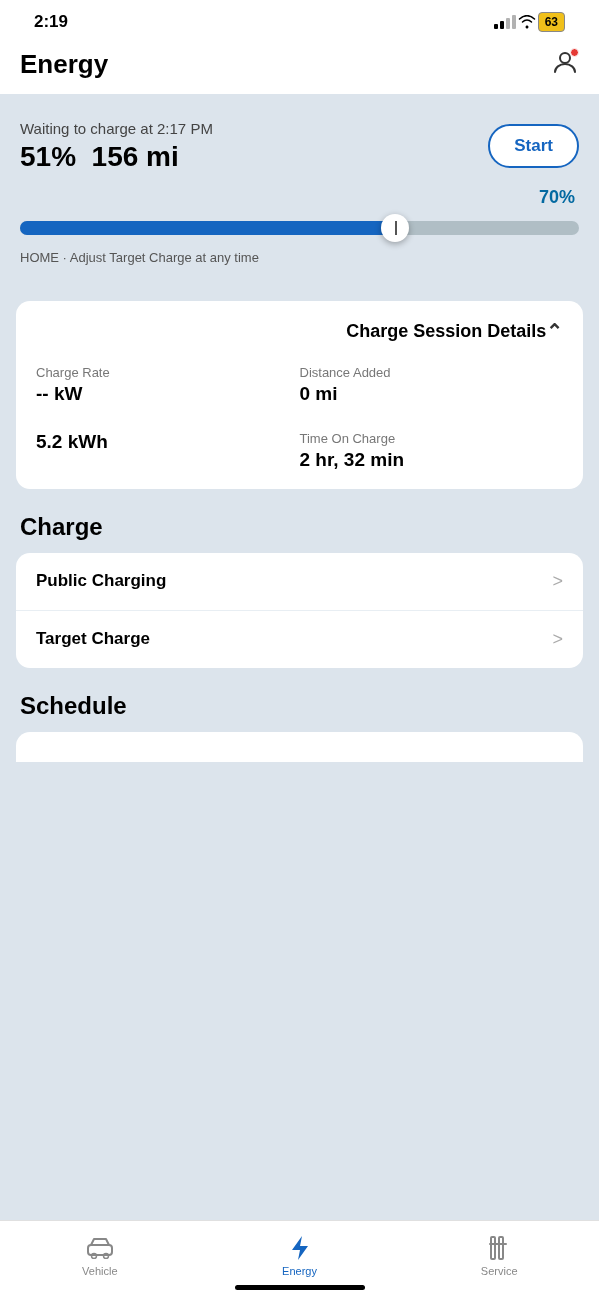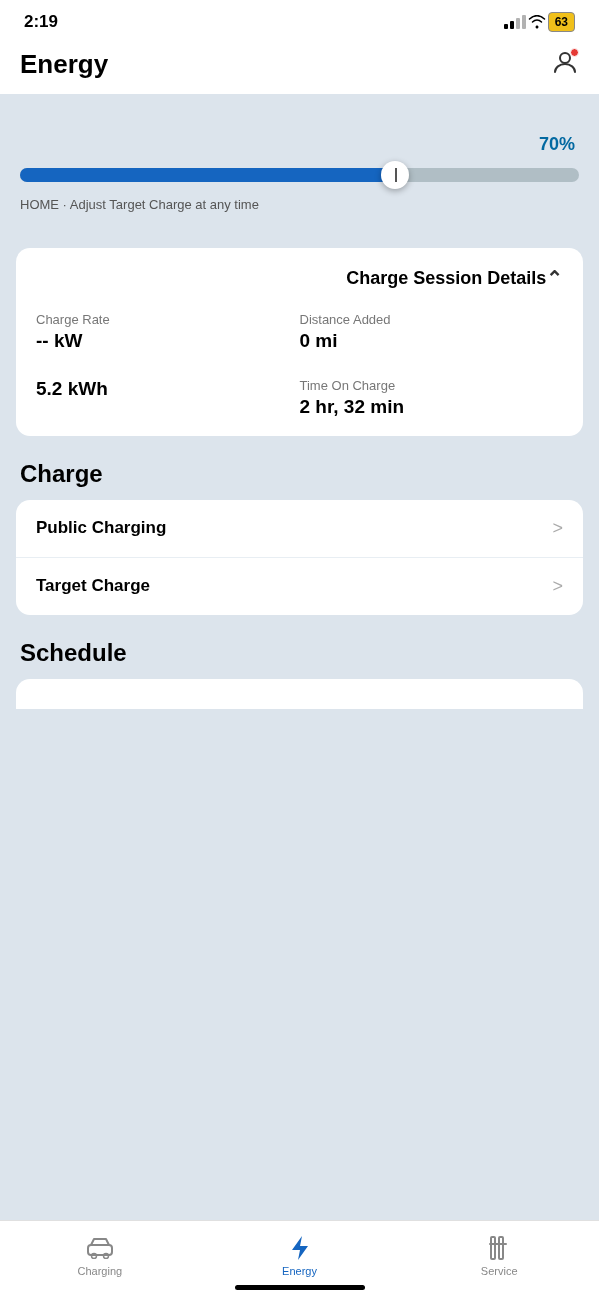--- a/index.html
+++ b/index.html
@@ -10,21 +10,21 @@
       width: 599px;
       min-height: 1300px;
       overflow-x: hidden;
     }
 
     
     .status-bar {
       display: flex;
       justify-content: space-between;
       align-items: center;
-      padding: 12px 24px 8px;
+      padding: 12px 34px 8px;
       background: #fff;
     }
     .status-time {
       font-size: 17px;
       font-weight: 600;
       color: #000;
     }
     .status-icons {
       display: flex;
       align-items: center;
@@ -351,20 +351,29 @@
       <circle cx="14" cy="10" r="5" stroke="#333" stroke-width="2" fill="none"></circle>
       <path d="M4 24C4 19.6 8.5 16 14 16C19.5 16 24 19.6 24 24" stroke="#333" stroke-width="2" stroke-linecap="round" fill="none"></path>
     </svg>
     <div class="profile-dot"></div>
   </div>
 </div>
 
 <div class="main-content">
 
   <div class="charge-status-card">
+    <div class="charge-status-top">
+      <div class="charge-status-info">
+        <div class="waiting-text">Waiting to charge at 2:17 PM</div>
+        <div class="charge-numbers">
+          <span>51%</span>&nbsp;&nbsp;<span>156 mi</span>
+        </div>
+      </div>
+      <button class="start-button">Start</button>
+    </div>
 
     <div class="charge-slider-section">
       <div class="charge-percent-label">70%</div>
       <div class="slider-track">
         <div class="slider-track-bg">
           <div class="slider-fill"></div>
           <div class="slider-thumb"></div>
           <div class="slider-divider"></div>
         </div>
       </div>
@@ -418,21 +427,21 @@
 <div class="bottom-nav">
   <div class="nav-item">
     <div class="nav-icon">
       <svg width="26" height="22" viewBox="0 0 26 22" fill="none" xmlns="http://www.w3.org/2000/svg">
         <rect x="1" y="8" width="24" height="10" rx="3" stroke="#888" stroke-width="2" fill="none"></rect>
         <path d="M4 8L7 2H19L22 8" stroke="#888" stroke-width="2" stroke-linejoin="round" fill="none"></path>
         <circle cx="7" cy="19" r="2.5" stroke="#888" stroke-width="1.5" fill="none"></circle>
         <circle cx="19" cy="19" r="2.5" stroke="#888" stroke-width="1.5" fill="none"></circle>
       </svg>
     </div>
-    <span class="nav-label">Charging</span>
+    <span class="nav-label">Vehicle</span>
   </div>
   <div class="nav-item">
     <div class="nav-icon">
       <svg width="20" height="28" viewBox="0 0 20 28" fill="none" xmlns="http://www.w3.org/2000/svg">
         <path d="M12 2L2 16H10L8 26L18 12H10L12 2Z" fill="#1565c0"></path>
       </svg>
     </div>
     <span class="nav-label active">Energy</span>
   </div>
   <div class="nav-item">

